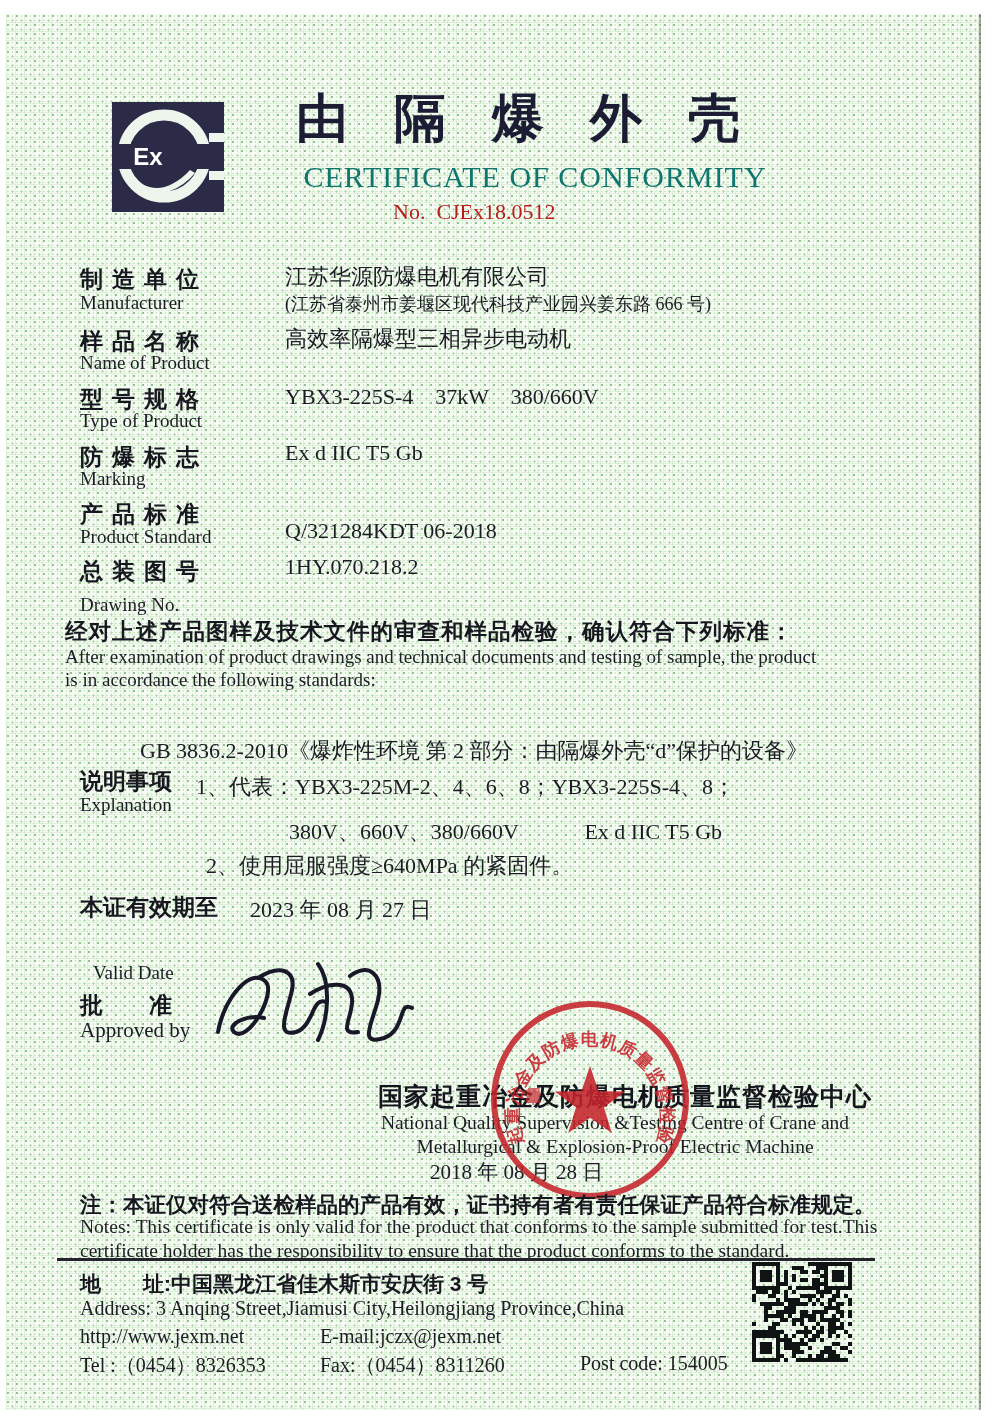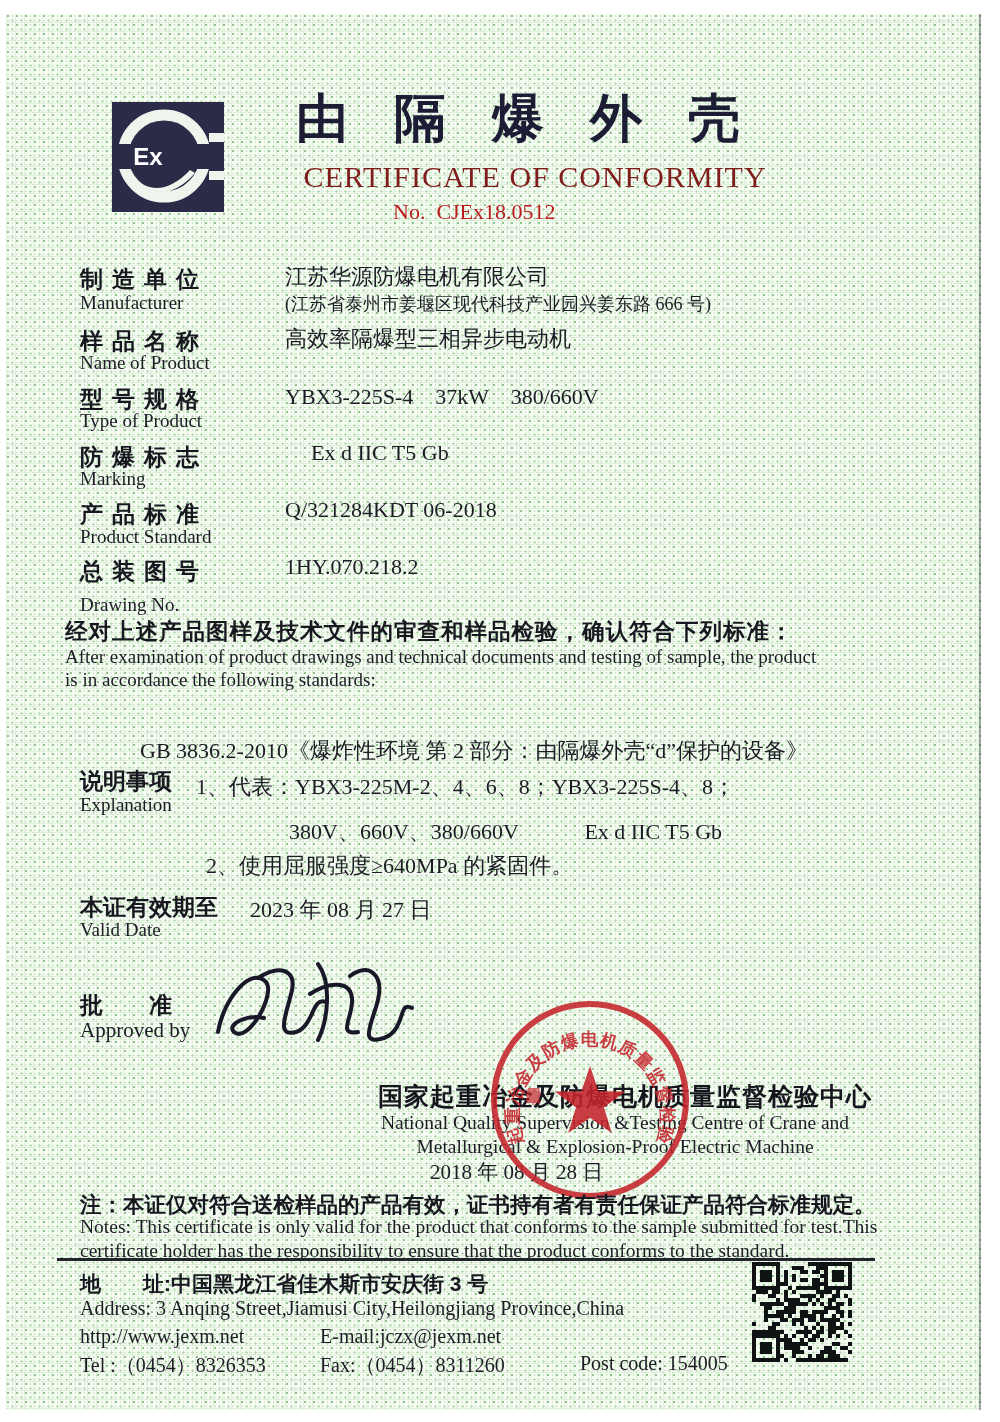--- a/index.html
+++ b/index.html
@@ -21,21 +21,21 @@
       linear-gradient(0deg, rgba(143,198,137,.22) 1px, transparent 1px);
     background-size:9px 9px;
     border-right:2px solid rgba(60,70,60,.45);
   }
   .abs { position:absolute; }
   .hei { font-family:"Liberation Sans","DejaVu Sans",sans-serif; font-weight:bold; color:#17171f; }
   .serif { font-family:"Liberation Serif","DejaVu Serif",serif; color:#1c1c24; }
   .pre { white-space:pre; }
 
   .title-cn { left:296px; top:84px; font-size:52px; letter-spacing:46px; color:#1c1c34; white-space:pre; }
-  .title-en { left:240px; top:160px; width:590px; text-align:center; font-size:30px; letter-spacing:1px; color:#7f1d1d; }
+  .title-en { left:240px; top:160px; width:590px; text-align:center; font-size:30px; letter-spacing:1px; color:#0f766e; }
   .cert-no  { left:393px; top:199px; font-size:22px; color:#b91c1c; }
 
   .flabel   { font-size:23px; letter-spacing:9px; }
   .flabel-en{ font-size:19px; }
   .fvalue   { font-size:22px; }
   .fsub     { font-size:18px; }
 
   .std-head { left:65px; top:616px; font-size:22.5px; letter-spacing:1px; }
   .std-en   { font-size:19px; }
   .gb       { left:140px; font-size:22px; }
@@ -79,43 +79,43 @@
   <div class="abs hei flabel" style="left:80px; top:326px;">样品名称</div>
   <div class="abs serif flabel-en" style="left:80px; top:352px;">Name of Product</div>
   <div class="abs serif fvalue pre" style="left:285px; top:324px;">高效率隔爆型三相异步电动机</div>
 
   <div class="abs hei flabel" style="left:80px; top:384px;">型号规格</div>
   <div class="abs serif flabel-en" style="left:80px; top:410px;">Type of Product</div>
   <div class="abs serif fvalue pre" style="left:285px; top:382px;">YBX3-225S-4　37kW　380/660V</div>
 
   <div class="abs hei flabel" style="left:80px; top:442px;">防爆标志</div>
   <div class="abs serif flabel-en" style="left:80px; top:468px;">Marking</div>
-  <div class="abs serif fvalue pre" style="left:285px; top:440px;margin-left:26px;">Ex d IIC T5 Gb</div>
+  <div class="abs serif fvalue pre" style="left:285px; top:440px;">Ex d IIC T5 Gb</div>
 
   <div class="abs hei flabel" style="left:80px; top:499px;">产品标准</div>
   <div class="abs serif flabel-en" style="left:80px; top:526px;">Product Standard</div>
-  <div class="abs serif fvalue pre" style="left:285px; top:497px;">Q/321284KDT 06-2018</div>
+  <div class="abs serif fvalue pre" style="left:285px; top:518px;">Q/321284KDT 06-2018</div>
 
   <div class="abs hei flabel" style="left:80px; top:556px;">总装图号</div>
   <div class="abs serif flabel-en" style="left:80px; top:594px;">Drawing No.</div>
   <div class="abs serif fvalue pre" style="left:285px; top:554px;">1HY.070.218.2</div>
 
   <div class="abs hei std-head">经对上述产品图样及技术文件的审查和样品检验，确认符合下列标准：</div>
   <div class="abs serif std-en" style="left:65px; top:646px;">After examination of product drawings and technical documents and testing of sample, the product</div>
   <div class="abs serif std-en" style="left:65px; top:669px;">is in accordance the following standards:</div>
   <div class="abs serif gb" style="top:736px;">GB 3836.2-2010《爆炸性环境 第 2 部分：由隔爆外壳“d”保护的设备》</div>
 
   <div class="abs hei" style="left:80px; top:766px; font-size:23px;">说明事项</div>
   <div class="abs serif flabel-en" style="left:80px; top:794px;">Explanation</div>
   <div class="abs serif fvalue pre" style="left:196px; top:772px;">1、代表：YBX3-225M-2、4、6、8；YBX3-225S-4、8；</div>
   <div class="abs serif fvalue pre" style="left:289px; top:817px;">380V、660V、380/660V　　　Ex d IIC T5 Gb</div>
   <div class="abs serif fvalue pre" style="left:206px; top:851px;">2、使用屈服强度≥640MPa 的紧固件。</div>
 
   <div class="abs hei" style="left:80px; top:892px; font-size:23px;">本证有效期至</div>
-  <div class="abs serif flabel-en" style="left:80px; top:919px;">Valid Date</div>
+  <div class="abs serif flabel-en" style="left:80px; top:962px;padding-left:13px;">Valid Date</div>
   <div class="abs serif fvalue" style="left:250px; top:895px;">2023 年 08 月 27 日</div>
 
   <div class="abs hei pre" style="left:80px; top:990px; font-size:23px;">批　　准</div>
   <div class="abs serif flabel-en" style="left:80px; top:1018px; font-size:21px;">Approved by</div>
   <svg class="abs sig-svg" width="220" height="115" viewBox="0 0 220 115">
     <g fill="none" stroke="#181828" stroke-width="4" stroke-linecap="round">
       <path d="M18,80 C24,45 52,14 66,30 C76,42 48,92 34,80 C26,72 48,62 64,66"></path>
       <path d="M58,26 C80,12 96,18 92,38 C88,58 74,86 96,80 C114,74 112,44 126,50"></path>
       <path d="M118,12 C132,30 128,68 118,88 M110,42 C128,30 150,28 152,46 C154,64 136,84 158,80"></path>
       <path d="M150,24 C168,10 184,22 178,48 C172,72 158,94 184,86 C206,78 198,48 212,56"></path>

